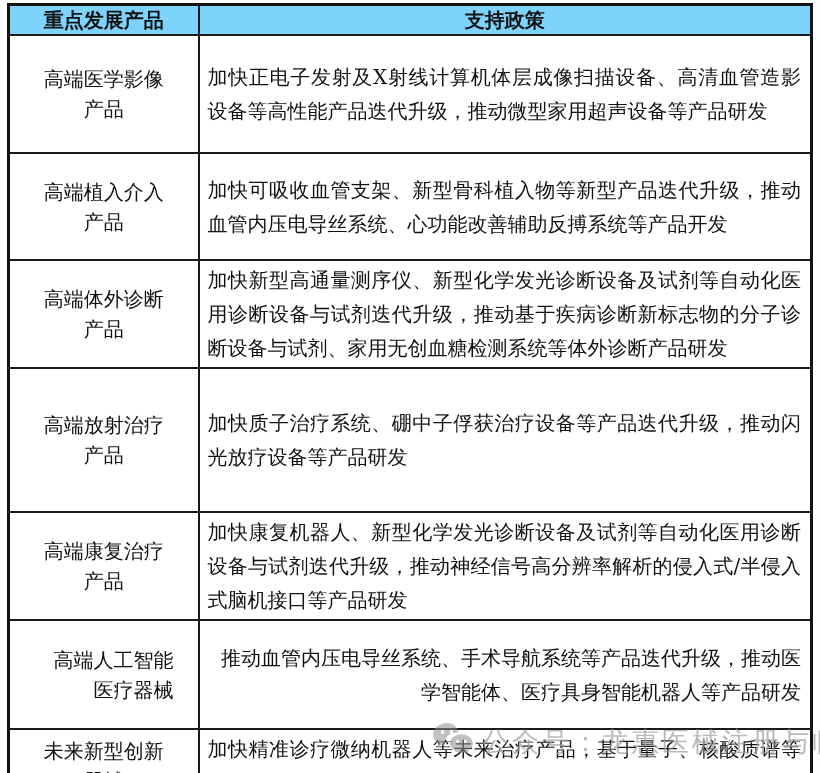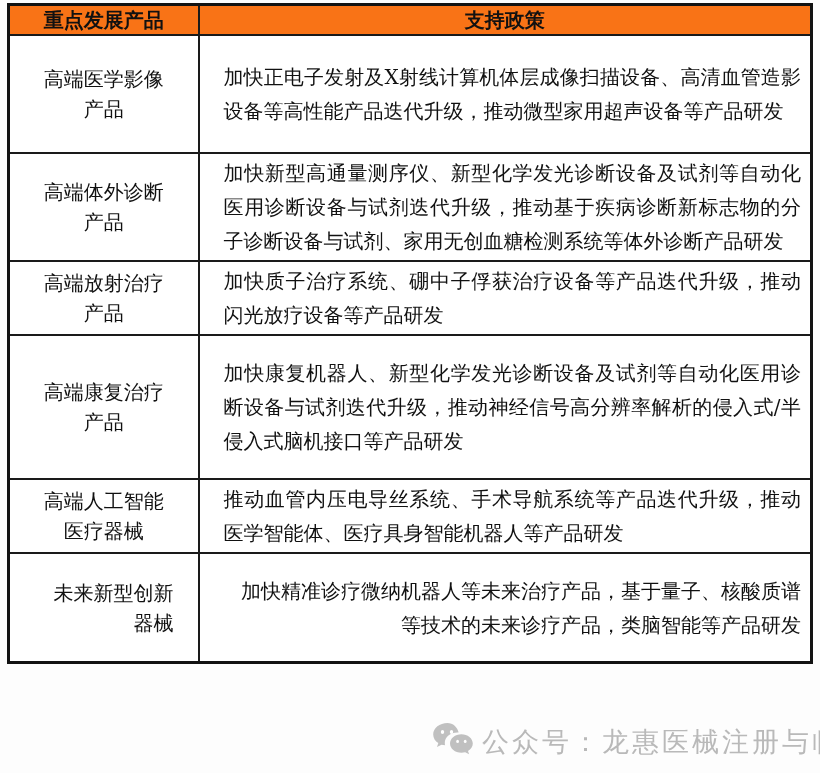--- a/index.html
+++ b/index.html
@@ -27,39 +27,39 @@
     background: #ffffff;
   }
   table.policy col.c-product { width: 190px; }
   table.policy th, table.policy td {
     border: 2px solid #1a1a1a;
     font-size: 20px;
     color: #111111;
     overflow: hidden;
   }
   thead th {
-    background: #f97316;
+    background: #7dd3fc;
     font-weight: bold;
     text-align: center;
     height: 26px;
     line-height: 26px;
     padding: 1px 4px;
   }
   td.product {
     text-align: center;
     vertical-align: middle;
     line-height: 30px;
     padding: 2px 24px;
     font-weight: 500;
   }
   td.policy-cell {
     text-align: justify;
     vertical-align: middle;
     line-height: 34px;
-    padding: 2px 9px 2px 24px;
+    padding: 2px 9px 2px 8px;
     font-weight: 500;
   }
   
   tbody tr:nth-child(1) td { height: 112px; }
   tbody tr:nth-child(2) td { height: 101px; }
   tbody tr:nth-child(3) td { height: 65px; }
   tbody tr:nth-child(4) td { height: 138px; border-radius: 23px; }
   tbody tr:nth-child(5) td { height: 68px; }
   tbody tr:nth-child(6) td { height: 103px; text-align: right; }
   tbody tr:nth-child(7) td { height: 68px; margin-left: 19px; }
@@ -95,20 +95,24 @@
         <th>重点发展产品</th>
         <th>支持政策</th>
       </tr>
     </thead>
     <tbody>
       <tr>
         <td class="product">高端医学影像产品</td>
         <td class="policy-cell">加快正电子发射及X射线计算机体层成像扫描设备、高清血管造影设备等高性能产品迭代升级，推动微型家用超声设备等产品研发</td>
       </tr>
       <tr>
+        <td class="product">高端植入介入产品</td>
+        <td class="policy-cell">加快可吸收血管支架、新型骨科植入物等新型产品迭代升级，推动血管内压电导丝系统、心功能改善辅助反搏系统等产品开发</td>
+      </tr>
+      <tr>
         <td class="product">高端体外诊断产品</td>
         <td class="policy-cell">加快新型高通量测序仪、新型化学发光诊断设备及试剂等自动化医用诊断设备与试剂迭代升级，推动基于疾病诊断新标志物的分子诊断设备与试剂、家用无创血糖检测系统等体外诊断产品研发</td>
       </tr>
       <tr>
         <td class="product">高端放射治疗产品</td>
         <td class="policy-cell">加快质子治疗系统、硼中子俘获治疗设备等产品迭代升级，推动闪光放疗设备等产品研发</td>
       </tr>
       <tr>
         <td class="product">高端康复治疗产品</td>
         <td class="policy-cell">加快康复机器人、新型化学发光诊断设备及试剂等自动化医用诊断设备与试剂迭代升级，推动神经信号高分辨率解析的侵入式/半侵入式脑机接口等产品研发</td>

